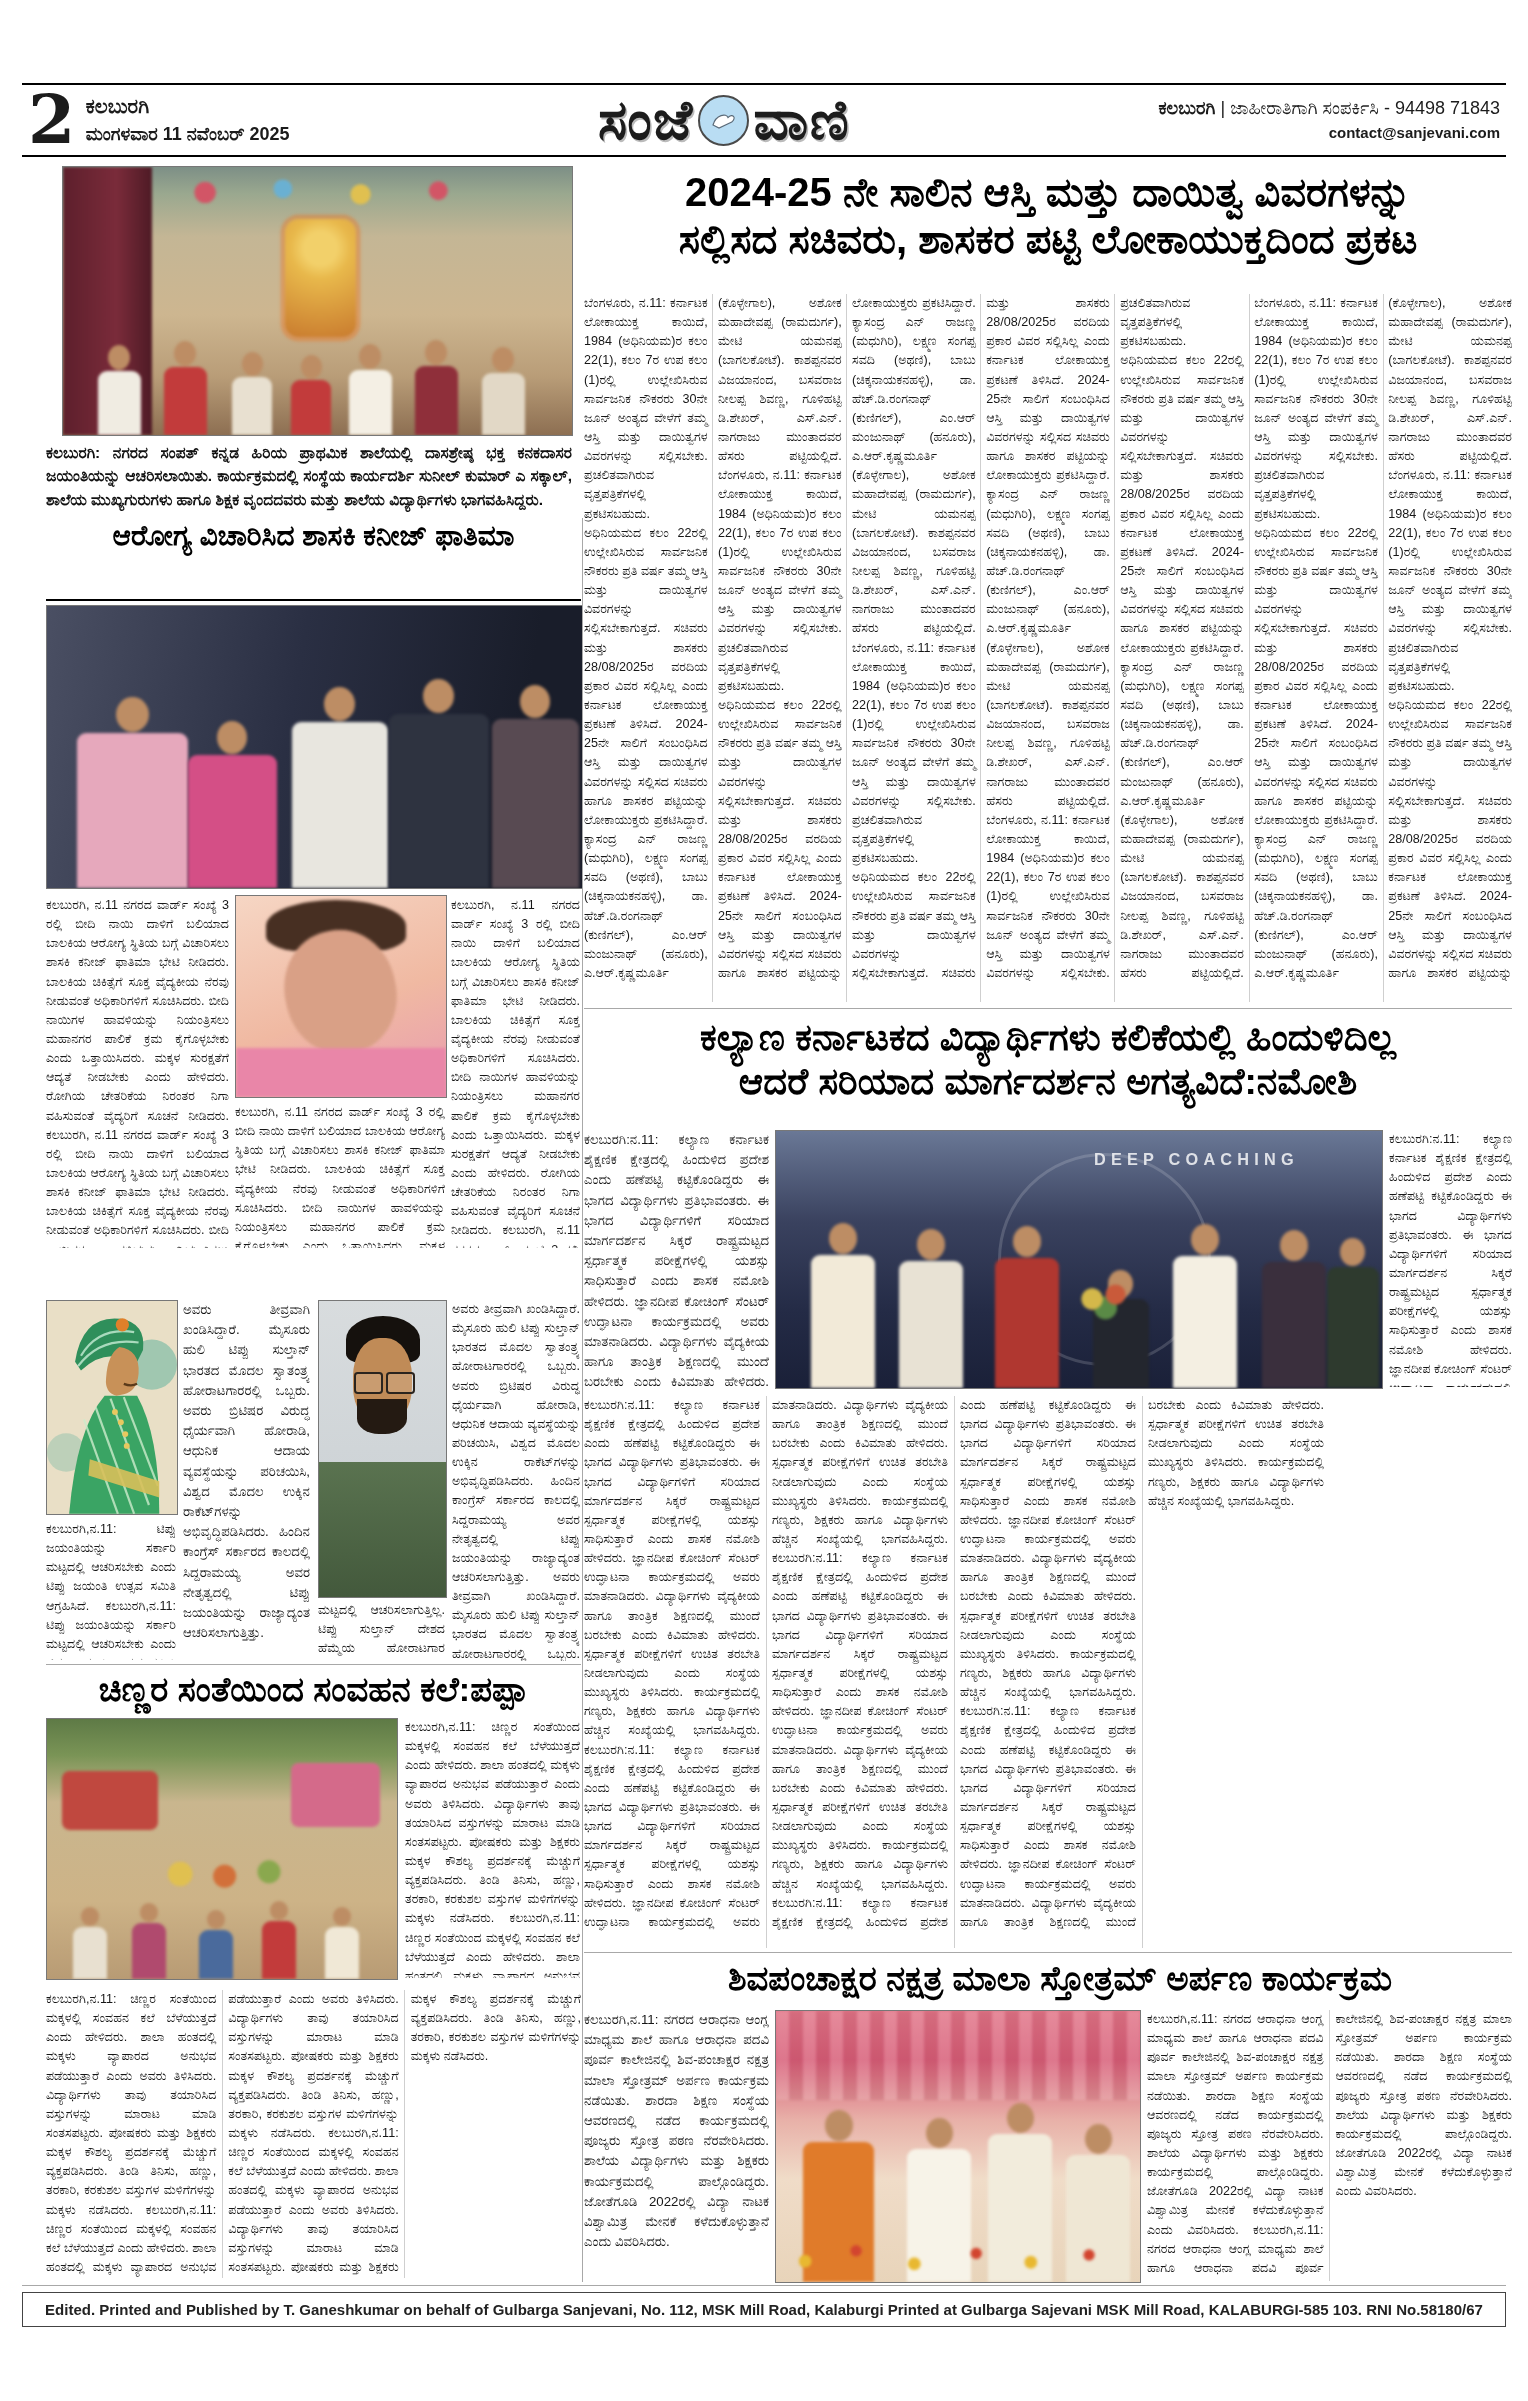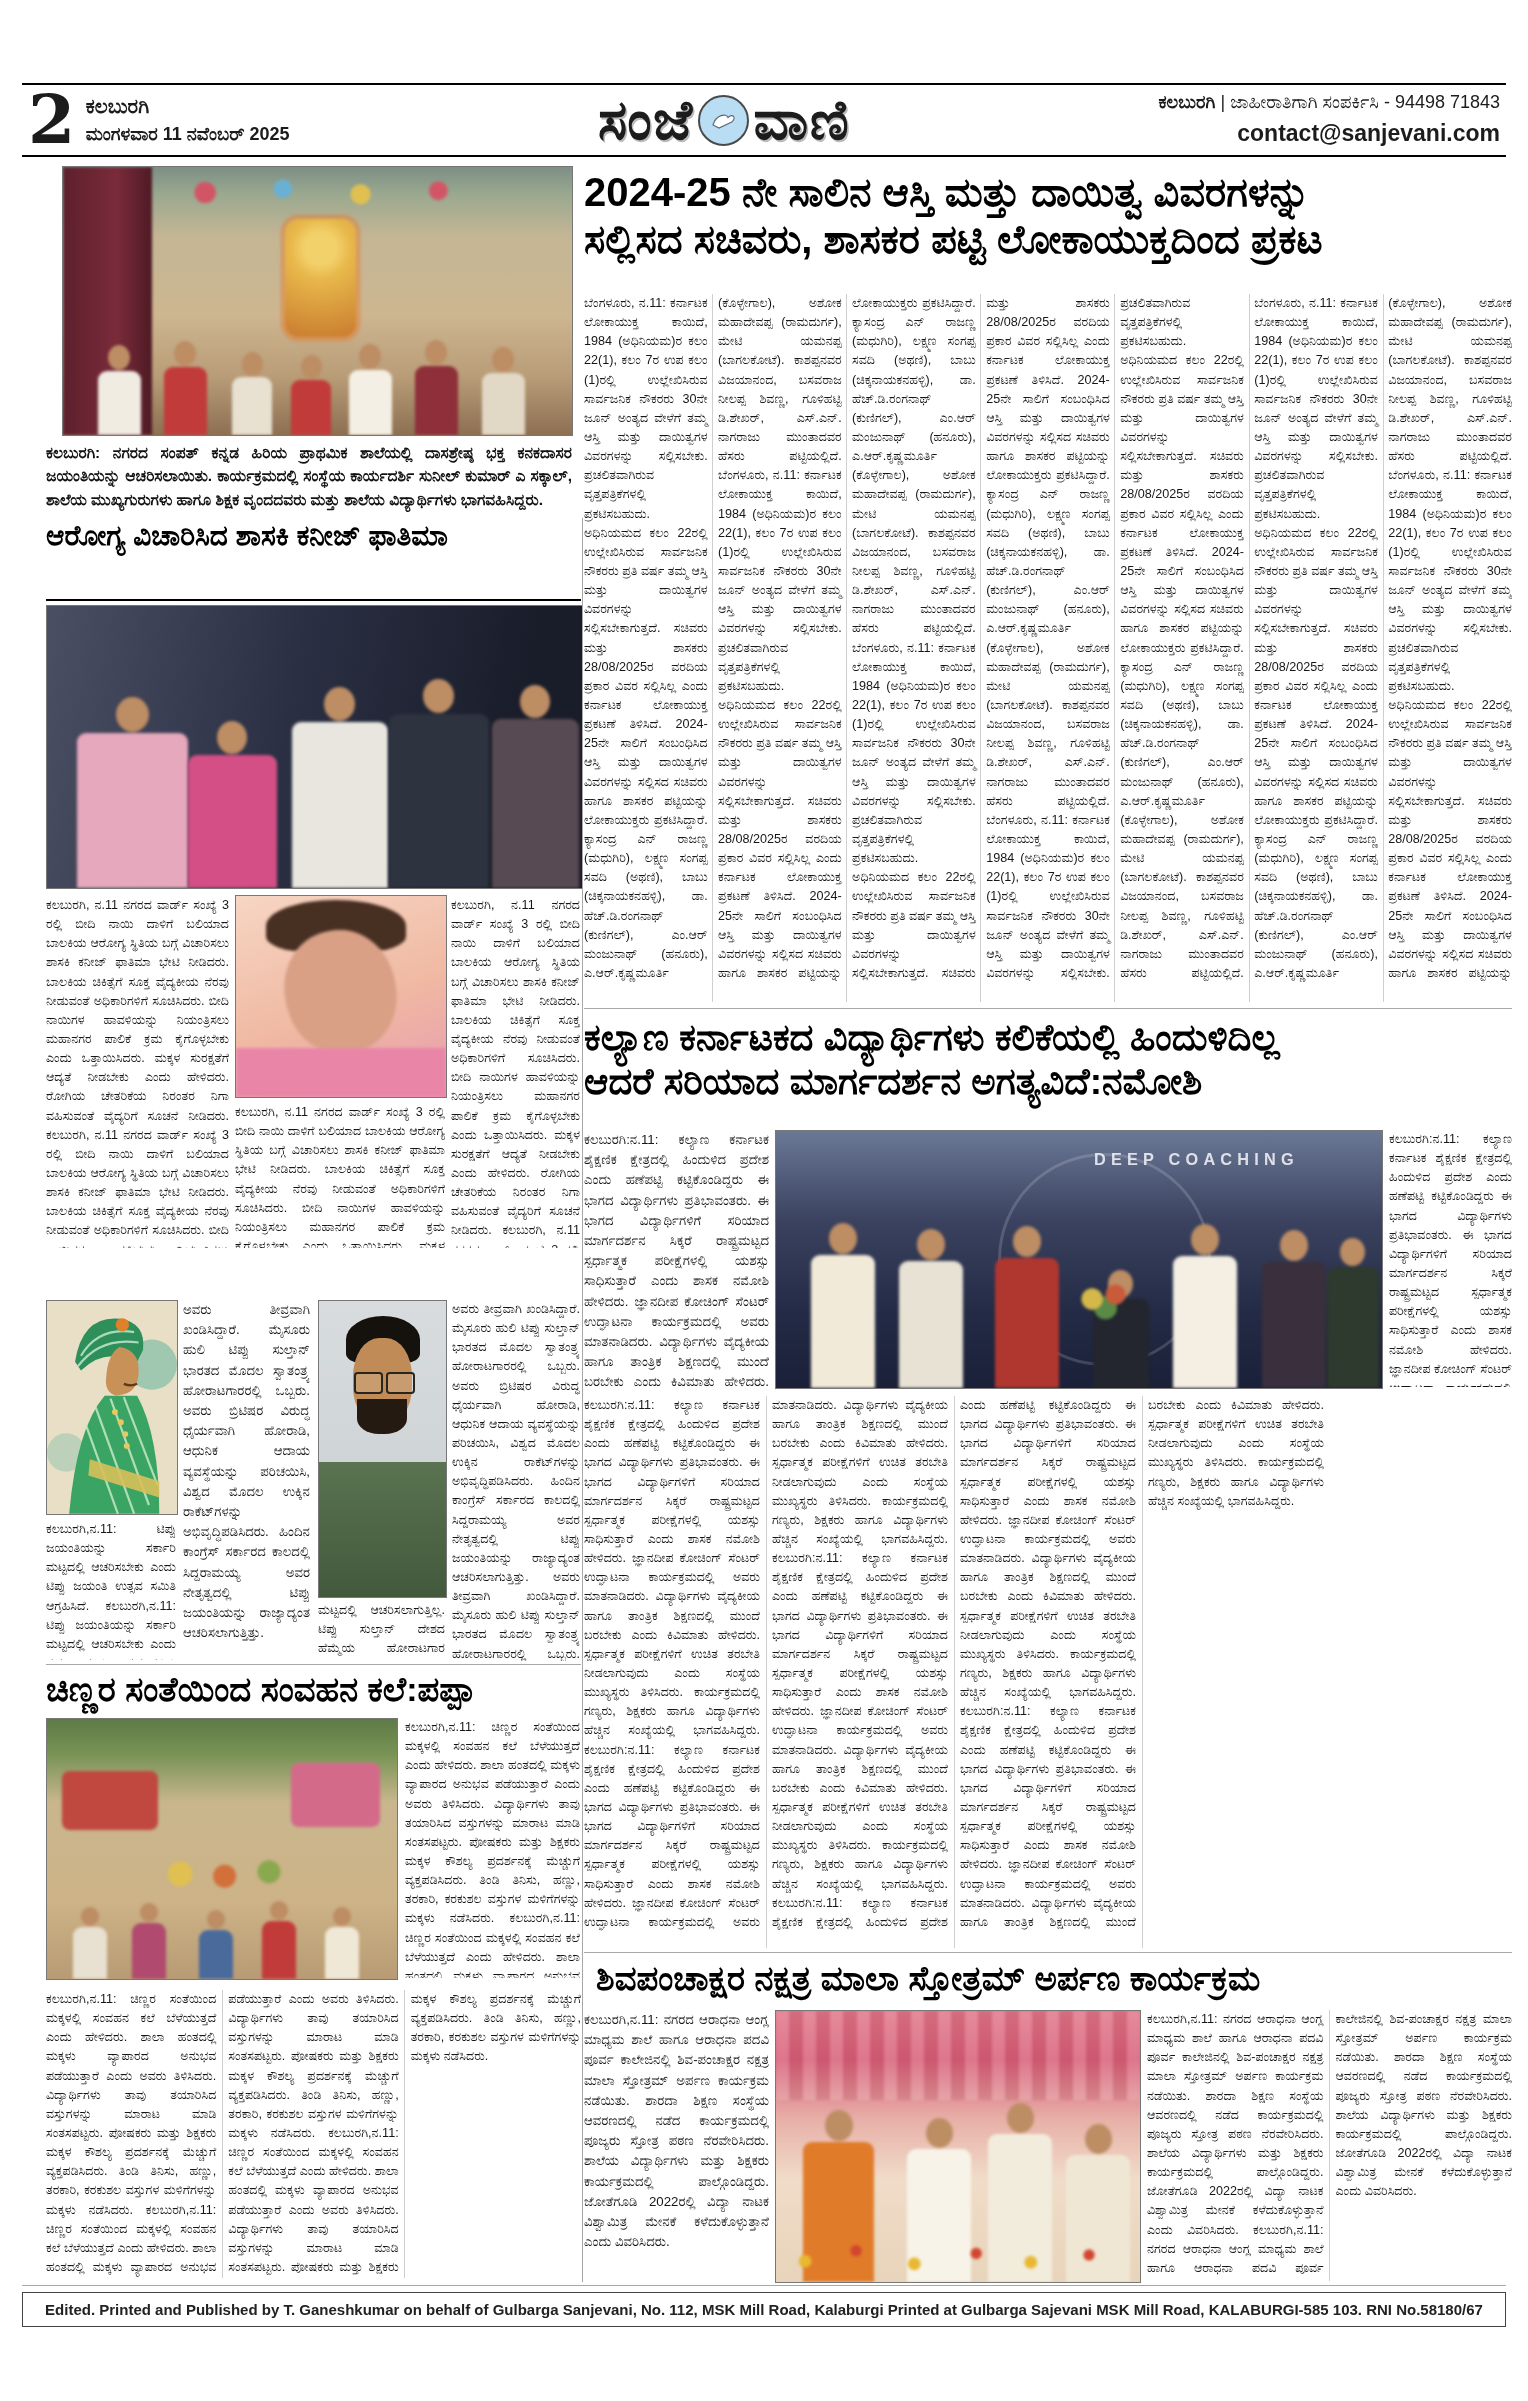--- a/index.html
+++ b/index.html
@@ -13,23 +13,23 @@
   .hdr-left{display:flex;align-items:center;gap:10.4px;}
   .pageno{font-family:"DejaVu Serif","Liberation Serif",serif;font-size:68px;font-weight:700;line-height:.9;}
   .edition{font-size:20px;font-weight:700;}
   .dateline{font-size:18px;font-weight:700;margin-top:6px;}
   .masthead{display:flex;align-items:center;gap:4.4px;font-size:55px;font-weight:900;letter-spacing:1.5px;
             text-shadow:1.5px 1.5px 0 #bbb;}
   .logo-circle{width:47px;height:47px;border-radius:50%;background:#b9ddf3;border:2.2px solid #4a4a4a;
                display:inline-flex;align-items:center;justify-content:center;}
   .hdr-right{text-align:right;font-size:18px;line-height:1.5;}
   .hdr-right .city{font-weight:700;}
-  .hdr-right .email{font-size:23px;font-weight:600;}
-  
-  .headline{position:absolute;font-weight:800;color:#000;line-height:1.18;}
+  .hdr-right .email{font-size:15px;font-weight:600;}
+  
+  .headline{position:absolute;text-align:center;font-weight:800;color:#000;line-height:1.18;}
   .h-xl{font-size:40px;}
   .h-l{font-size:34px;}
   .h-m{font-size:31px;}
   
   .bodytext{position:absolute;font-size:12.6px;line-height:1.52;text-align:justify;overflow:hidden;color:#161616;}
   .cols7{column-count:7;column-gap:10.4px;column-fill:auto;column-rule:0.7px solid #cfcfcf;}
   .cols5{column-count:5;column-gap:12px;column-fill:auto;column-rule:0.7px solid #cfcfcf;}
   .cols3{column-count:3;column-gap:12px;column-fill:auto;column-rule:0.7px solid #cfcfcf;}
   .cols2{column-count:2;column-gap:12px;column-fill:auto;column-rule:0.7px solid #cfcfcf;}
   .caption{position:absolute;font-size:15.5px;font-weight:600;line-height:1.5;text-align:justify;color:#111;}

